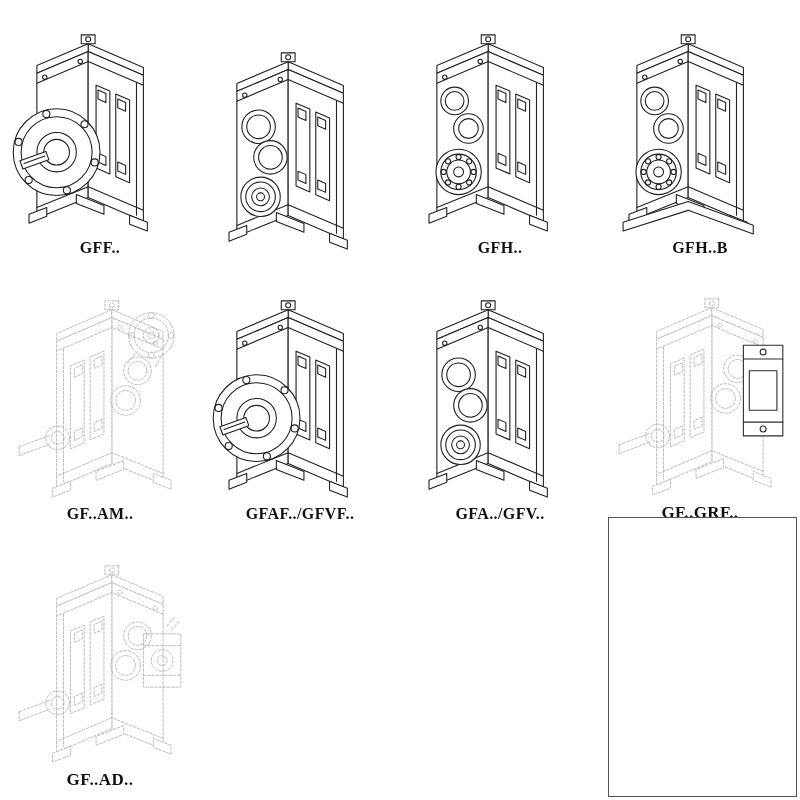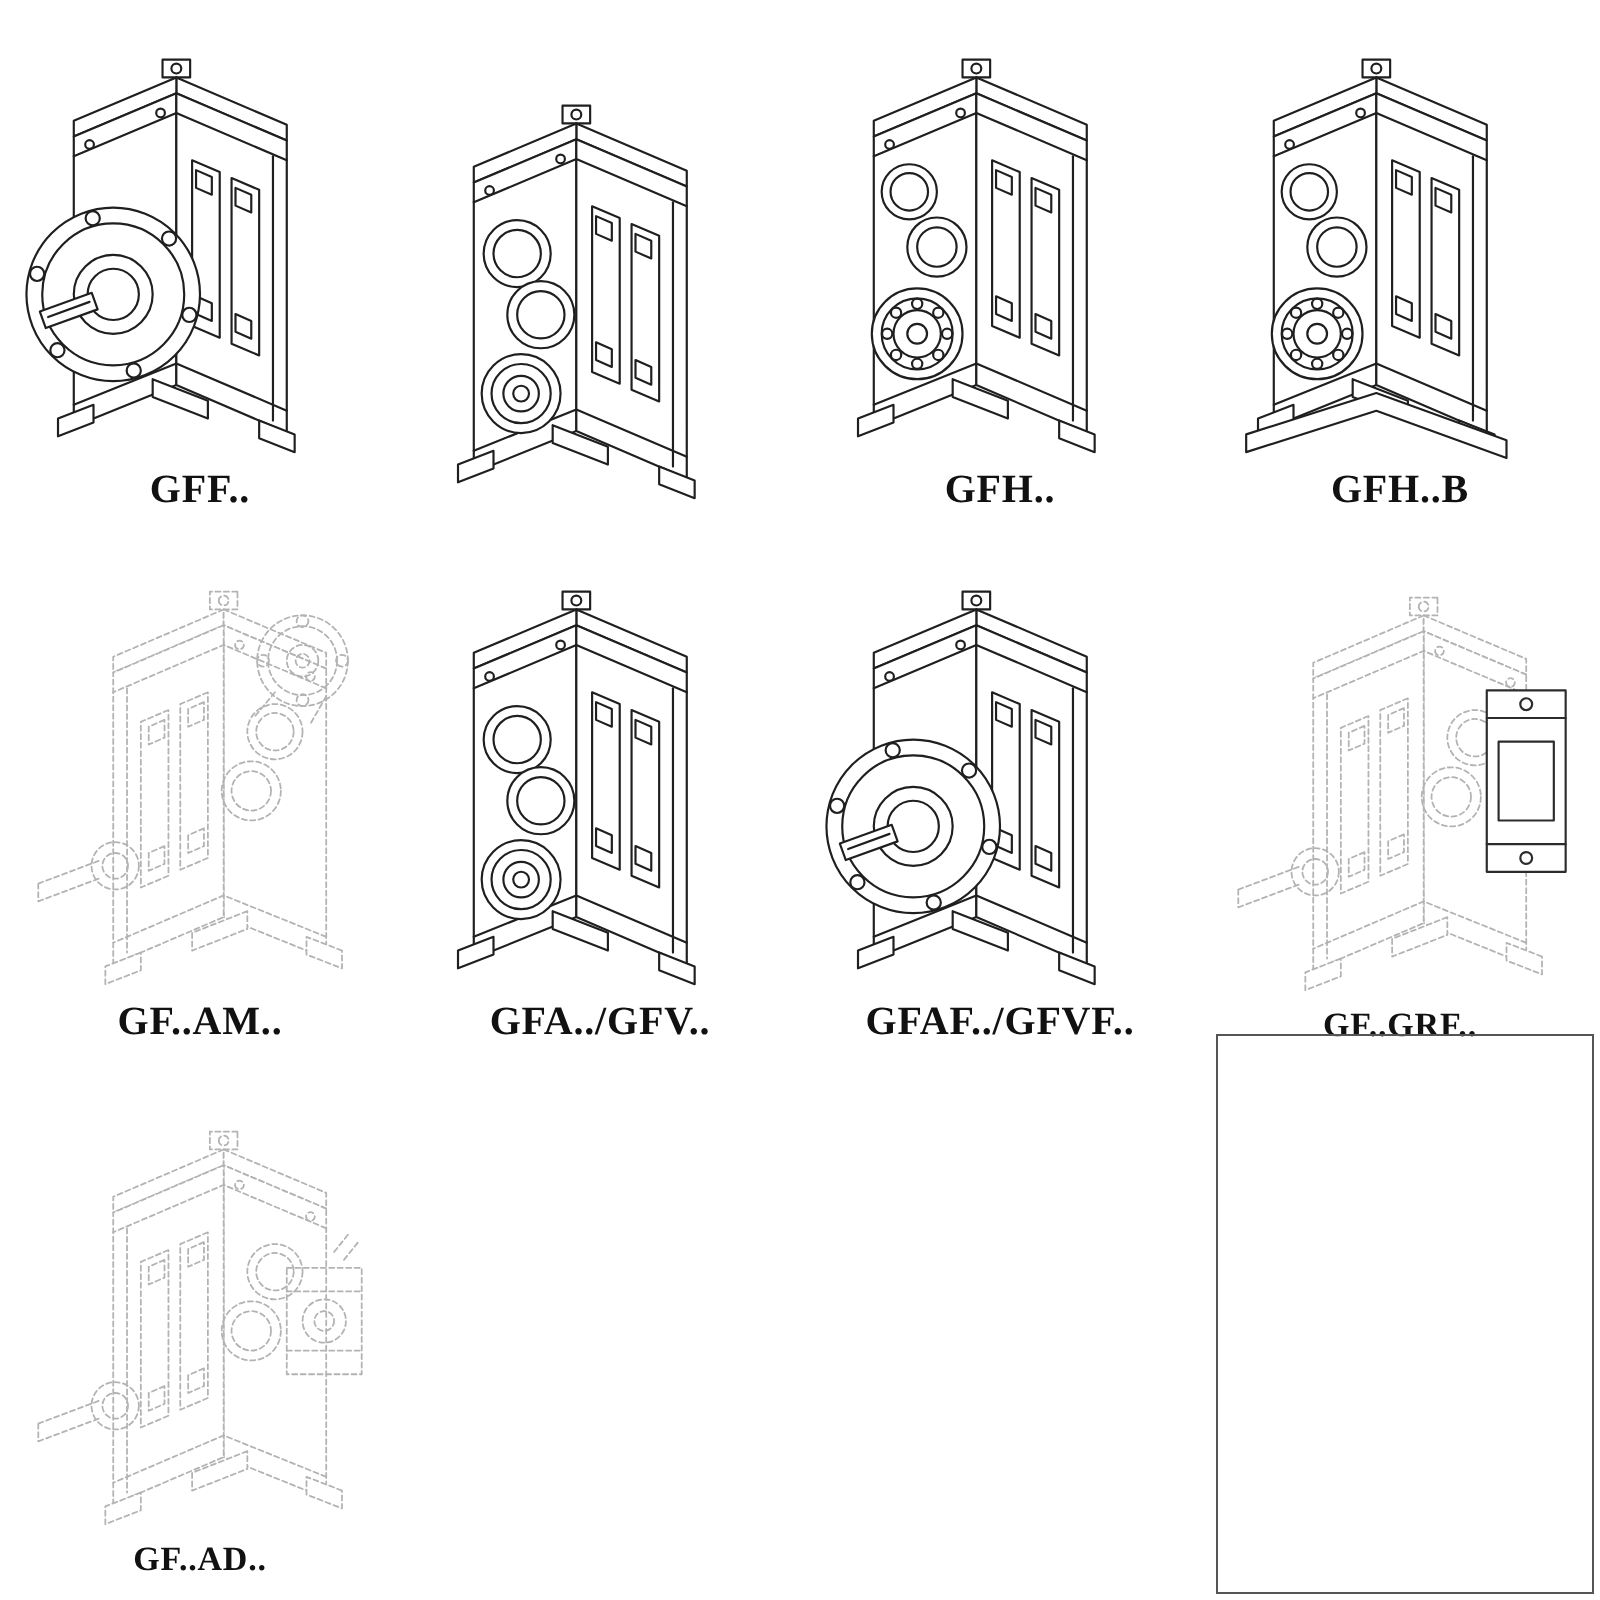--- a/index.html
+++ b/index.html
@@ -4,21 +4,21 @@
 <style>
   * { margin:0; padding:0; box-sizing:border-box; }
   html,body { background:#ffffff; }
   body { font-family:"Liberation Serif","DejaVu Serif",serif; }
   .page { position:relative; width:800px; height:800px; background:#ffffff; overflow:hidden; margin:0 auto; }
   .grid { display:grid; width:100%; height:100%;
           grid-template-columns:repeat(4,1fr); grid-template-rows:repeat(3,1fr); }
   .cell { display:flex; flex-direction:column; align-items:center; justify-content:flex-end;
           padding-bottom:10px; overflow:hidden; }
   .draw { width:182px; height:212px; flex:0 0 auto; margin-bottom:3px; }
-  .label { font-weight:700; font-size:20px; letter-spacing:.4px; color:#111;
+  .label { font-weight:700; font-size:16px; letter-spacing:.4px; color:#111;
            white-space:nowrap; text-align:center; }
   .cell.lg .label { font-size:17px; }
   svg.draw { stroke:#1f1f1f; stroke-width:1.1; fill:none; stroke-linejoin:round; stroke-linecap:round; }
   svg.draw.ghost { stroke:#b3b3b3; stroke-width:.9; stroke-dasharray:2.6 1.7; }
   svg.draw.ghost .dark { stroke:#2c2c2c; stroke-width:1.1; stroke-dasharray:none; }
   .cell-border { position:absolute; left:608px; top:517px; width:189px; height:280px;
                  border:1px solid #555; pointer-events:none; }
 </style>
 </head>
 <body>
@@ -197,32 +197,32 @@
           <path d="M128,62 L118,74 M154,64 L146,78"></path>
         </g>
       </svg>
       <figcaption class="label">GF..AM..</figcaption>
     </figure>
 
 
     <figure class="cell">
       <svg class="draw" viewBox="0 0 180 215" role="img">
         <use href="#housing"></use>
+        <use href="#flange-shaft"></use>
+      </svg>
+      <figcaption class="label">GFAF../GFVF..</figcaption>
+    </figure>
+
+    <figure class="cell">
+      <svg class="draw" viewBox="0 0 180 215" role="img">
+        <use href="#housing"></use>
         <use href="#bores2"></use>
         <use href="#bearing4"></use>
       </svg>
       <figcaption class="label">GFA../GFV..</figcaption>
-    </figure>
-
-    <figure class="cell">
-      <svg class="draw" viewBox="0 0 180 215" role="img">
-        <use href="#housing"></use>
-        <use href="#flange-shaft"></use>
-      </svg>
-      <figcaption class="label">GFAF../GFVF..</figcaption>
     </figure>
 
     <figure class="cell lg">
       <svg class="draw ghost" viewBox="0 0 180 215" role="img">
         <use href="#housing" transform="translate(180 0) scale(-1 1)"></use>
         <use href="#ghost-bores"></use>
         <use href="#shaft-ghost"></use>
         <g class="dark">
           <rect x="134" y="58" width="40" height="92" fill="#fff"></rect>
           <path d="M134,72 h40 M134,136 h40"></path>

